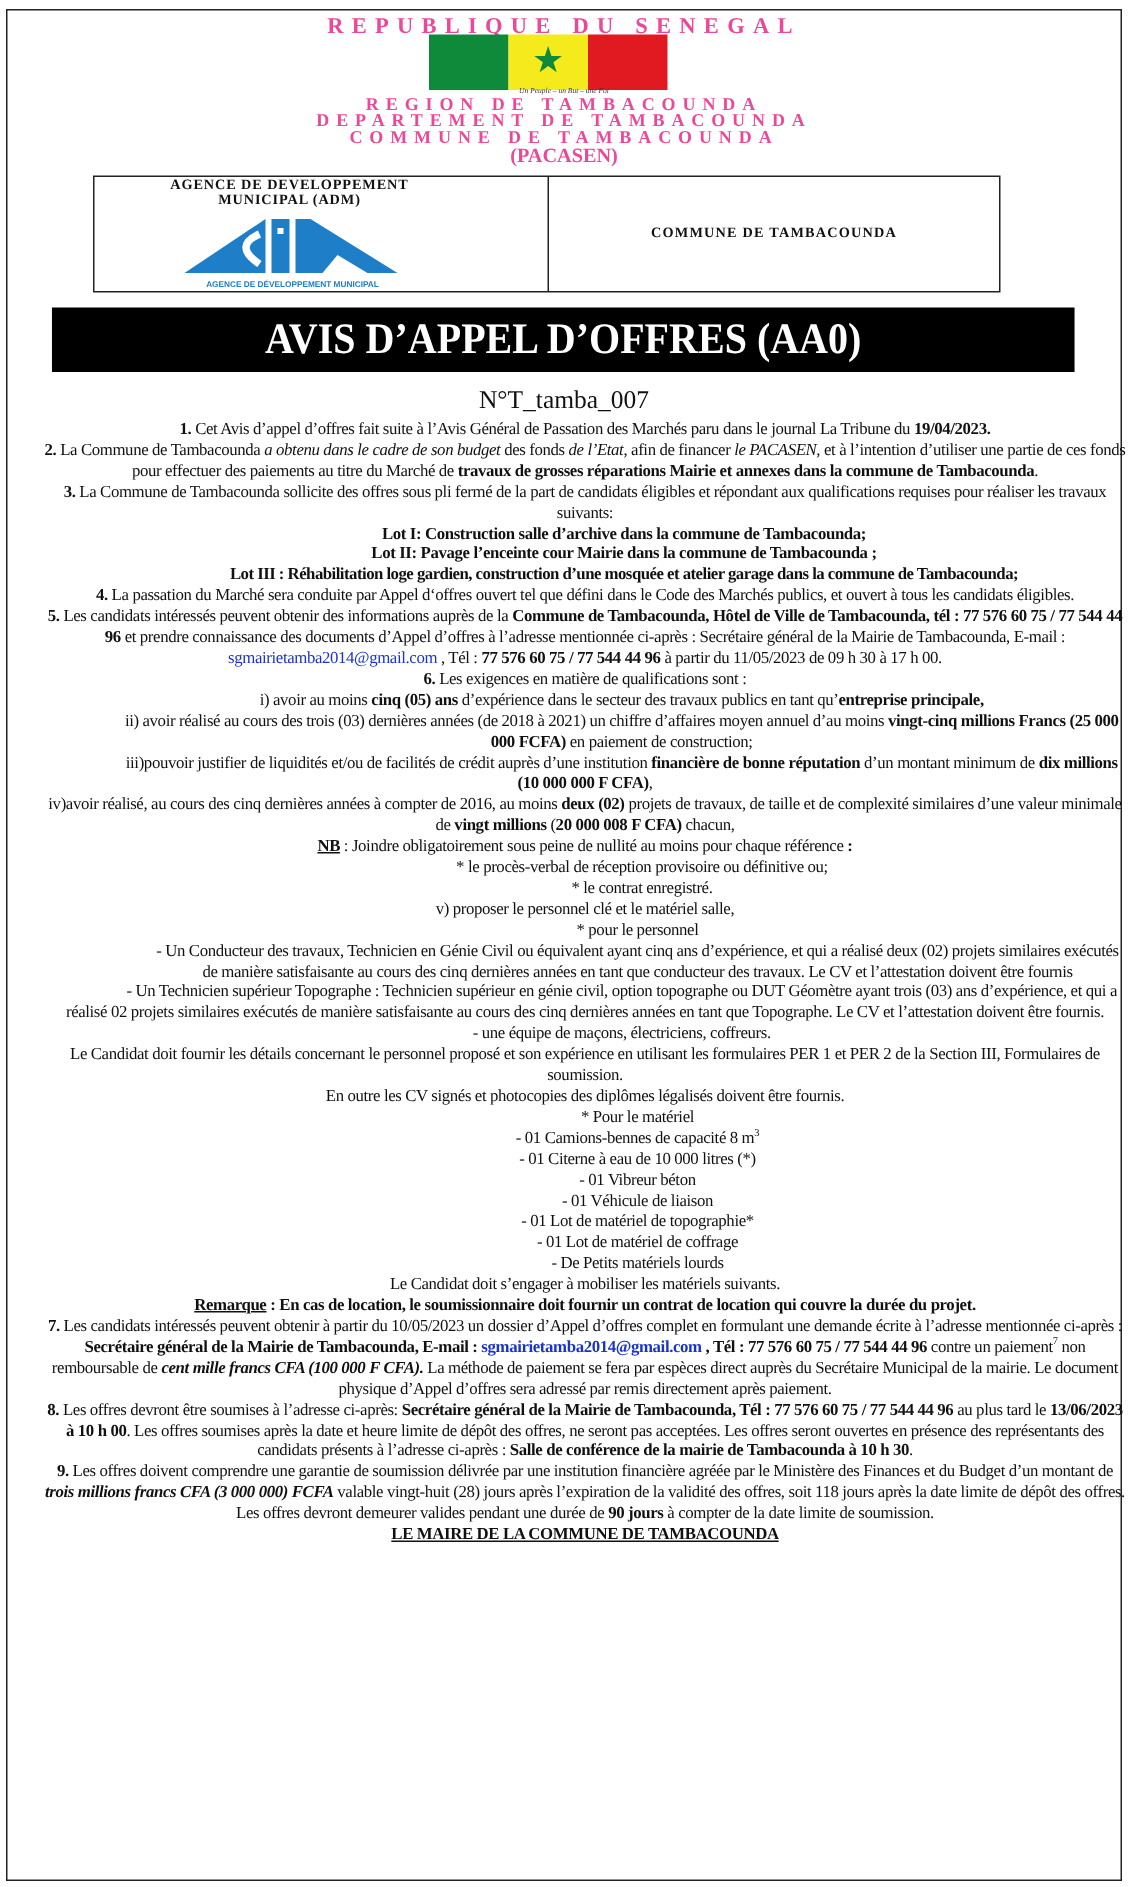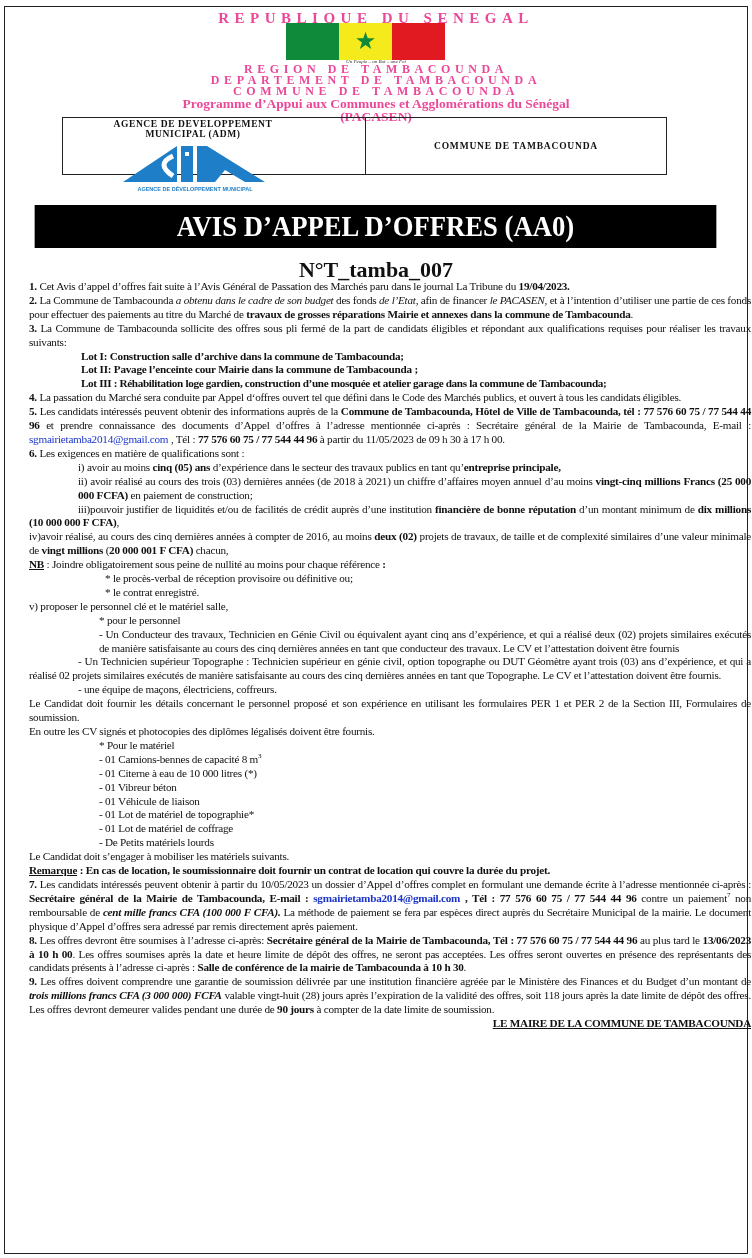--- a/index.html
+++ b/index.html
@@ -19,40 +19,40 @@
   }
   .flag div { flex: 1; }
   .flag .g { background: #0f8a3a; }
   .flag .y { background: #f5ea1c; position: relative; }
   .flag .r { background: #e11a22; }
   .flag .star { position: absolute; left: 0; right: 0; top: 4px; text-align: center; color: #0f8a3a; font-size: 24px; line-height: 28px; }
   .motto { position: absolute; top: 52px; left: 0; width: 100%; text-align: center; font-size: 5px; font-style: italic; color: #333; }
   .reg { position: absolute; top: 57px; left: 0; width: 100%; font-size: 12px; letter-spacing: 4.6px; line-height: 11px; }
   .prog { position: absolute; top: 90px; left: 0; width: 100%; font-size: 13.5px; line-height: 13px; }
   .logo-box {
-    position: absolute; left: 57px; top: 110px; width: 605px; height: 58px;
+    position: absolute; left: 57px; top: 110px; width: 605px; height: 78px;
     border: 1.3px solid #222; display: flex;
   }
   .logo-left { width: 303px; border-right: 1px solid #222; position: relative; }
   .adm-title { position: absolute; top: 1px; left: 0; width: 260px; text-align: center; font-size: 9.5px; font-weight: bold; line-height: 10px; letter-spacing: 0.6px; }
   .adm-logo { position: absolute; left: 52px; top: 24px; width: 160px; height: 52px; }
   .logo-right { flex: 1; display: flex; align-items: center; justify-content: center; }
   .commune-box { font-size: 9.5px; font-weight: bold; letter-spacing: 0.8px; }
   .banner {
     position: absolute; left: 0; top: 198px; width: 741px; height: 43px; background: #000;
     color: #fff; text-align: center; font-size: 29px; font-weight: bold; line-height: 43px;
     font-family: "Liberation Serif", serif; transform: scaleX(0.92); transform-origin: center;
   }
-  .ref { position: absolute; top: 250px; left: 0; width: 100%; text-align: center; font-size: 22px; font-weight: bold; }
+  .ref { position: absolute; top: 250px; left: 0; width: 100%; text-align: center; font-size: 17px; font-weight: normal; }
   .body {
     position: absolute; left: 24px; top: 273px; width: 722px;
     font-size: 11.2px; line-height: 13.9px; text-align: justify;
     letter-spacing: -0.25px;
   }
-  .body p { margin: 0; }
+  .body p { margin: 0; text-align: center; }
   .ind1 { padding-left: 49px; }
   .ind2 { padding-left: 70px; }
   .ind3 { padding-left: 76px; }
   .lot { padding-left: 52px; font-weight: bold; }
   .b { font-weight: bold; }
   .i { font-style: italic; }
   .bi { font-weight: bold; font-style: italic; }
   .u { text-decoration: underline; }
   .email { color: #1a34c9; }
   .sign { text-align: right; font-weight: bold; text-decoration: underline; margin-top: 0; }
@@ -74,21 +74,20 @@
   </div>
   <div class="motto">Un Peuple – un But – une Foi</div>
 
   <div class="hdr-line reg">
     <div>REGION DE TAMBACOUNDA</div>
     <div>DEPARTEMENT DE TAMBACOUNDA</div>
     <div>COMMUNE DE TAMBACOUNDA</div>
   </div>
 
   <div class="hdr-line prog">
-    <div>Programme d’Appui aux Communes et Agglomérations du Sénégal</div>
     <div>(PACASEN)</div>
   </div>
 
   <div class="logo-box">
     <div class="logo-left">
       <div class="adm-title">
         <div>AGENCE DE DEVELOPPEMENT</div>
         <div>MUNICIPAL (ADM)</div>
       </div>
       <svg class="adm-logo" viewBox="0 0 160 52">
@@ -119,21 +118,21 @@
     <p class="lot" style="letter-spacing:-0.35px">Lot III : Réhabilitation loge gardien, construction d’une mosquée et atelier garage dans la commune de Tambacounda;</p>
 
     <p><span class="b">4.</span><span> La passation du Marché sera conduite par Appel d‘offres ouvert tel que défini dans le Code des Marchés publics, et ouvert à tous les candidats éligibles.</span></p>
 
     <p><span class="b">5.</span><span> Les candidats intéressés peuvent obtenir des informations auprès de la </span><span class="b">Commune de Tambacounda, Hôtel de Ville de Tambacounda, tél : 77 576 60 75 / 77 544 44 96</span><span> et prendre connaissance des documents d’Appel d’offres à l’adresse mentionnée ci-après : Secrétaire général de la Mairie de Tambacounda, E-mail : </span><span class="email">sgmairietamba2014@gmail.com</span><span> , Tél : </span><span class="b">77 576 60 75 / 77 544 44 96</span><span> à partir du 11/05/2023 de 09 h 30 à 17 h 00.</span></p>
 
     <p><span class="b">6.</span><span> Les exigences en matière de qualifications sont :</span></p>
     <p class="ind1"><span>i) avoir au moins </span><span class="b">cinq (05) ans</span><span> d’expérience dans le secteur des travaux publics en tant qu’</span><span class="b">entreprise principale,</span></p>
     <p class="ind1"><span>ii) avoir réalisé au cours des trois (03) dernières années (de 2018 à 2021) un chiffre d’affaires moyen annuel d’au moins </span><span class="b">vingt-cinq millions Francs (25 000 000 FCFA)</span><span> en paiement de construction;</span></p>
     <p style="text-indent:49px"><span>iii)pouvoir justifier de liquidités et/ou de facilités de crédit auprès d’une institution </span><span class="b">financière de bonne réputation</span><span> d’un montant minimum de </span><span class="b">dix millions (10 000 000 F CFA)</span><span>,</span></p>
-    <p><span>iv)avoir réalisé, au cours des cinq dernières années à compter de 2016, au moins </span><span class="b">deux (02)</span><span> projets de travaux, de taille et de complexité similaires d’une valeur minimale de </span><span class="b">vingt millions</span><span> (</span><span class="b">20 000 001 F CFA)</span><span> chacun,</span></p>
+    <p><span>iv)avoir réalisé, au cours des cinq dernières années à compter de 2016, au moins </span><span class="b">deux (02)</span><span> projets de travaux, de taille et de complexité similaires d’une valeur minimale de </span><span class="b">vingt millions</span><span> (</span><span class="b">20 000 008 F CFA)</span><span> chacun,</span></p>
     <p><span class="b u">NB</span><span> : Joindre obligatoirement sous peine de nullité au moins pour chaque référence </span><span class="b">:</span></p>
     <p class="ind3">* le procès-verbal de réception provisoire ou définitive ou;</p>
     <p class="ind3">* le contrat enregistré.</p>
     <p>v) proposer le personnel clé et le matériel salle,</p>
     <p class="ind2">* pour le personnel</p>
     <p class="ind2">- Un Conducteur des travaux, Technicien en Génie Civil ou équivalent ayant cinq ans d’expérience, et qui a réalisé deux (02) projets similaires exécutés de manière satisfaisante au cours des cinq dernières années en tant que conducteur des travaux. Le CV et l’attestation doivent être fournis</p>
     <p style="text-indent:49px">- Un Technicien supérieur Topographe : Technicien supérieur en génie civil, option topographe ou DUT Géomètre ayant trois (03) ans d’expérience, et qui a réalisé 02 projets similaires exécutés de manière satisfaisante au cours des cinq dernières années en tant que Topographe. Le CV et l’attestation doivent être fournis.</p>
     <p class="ind1">- une équipe de maçons, électriciens, coffreurs.</p>
     <p>Le Candidat doit fournir les détails concernant le personnel proposé et son expérience en utilisant les formulaires PER 1 et PER 2 de la Section III, Formulaires de soumission.</p>
     <p>En outre les CV signés et photocopies des diplômes légalisés doivent être fournis.</p>

